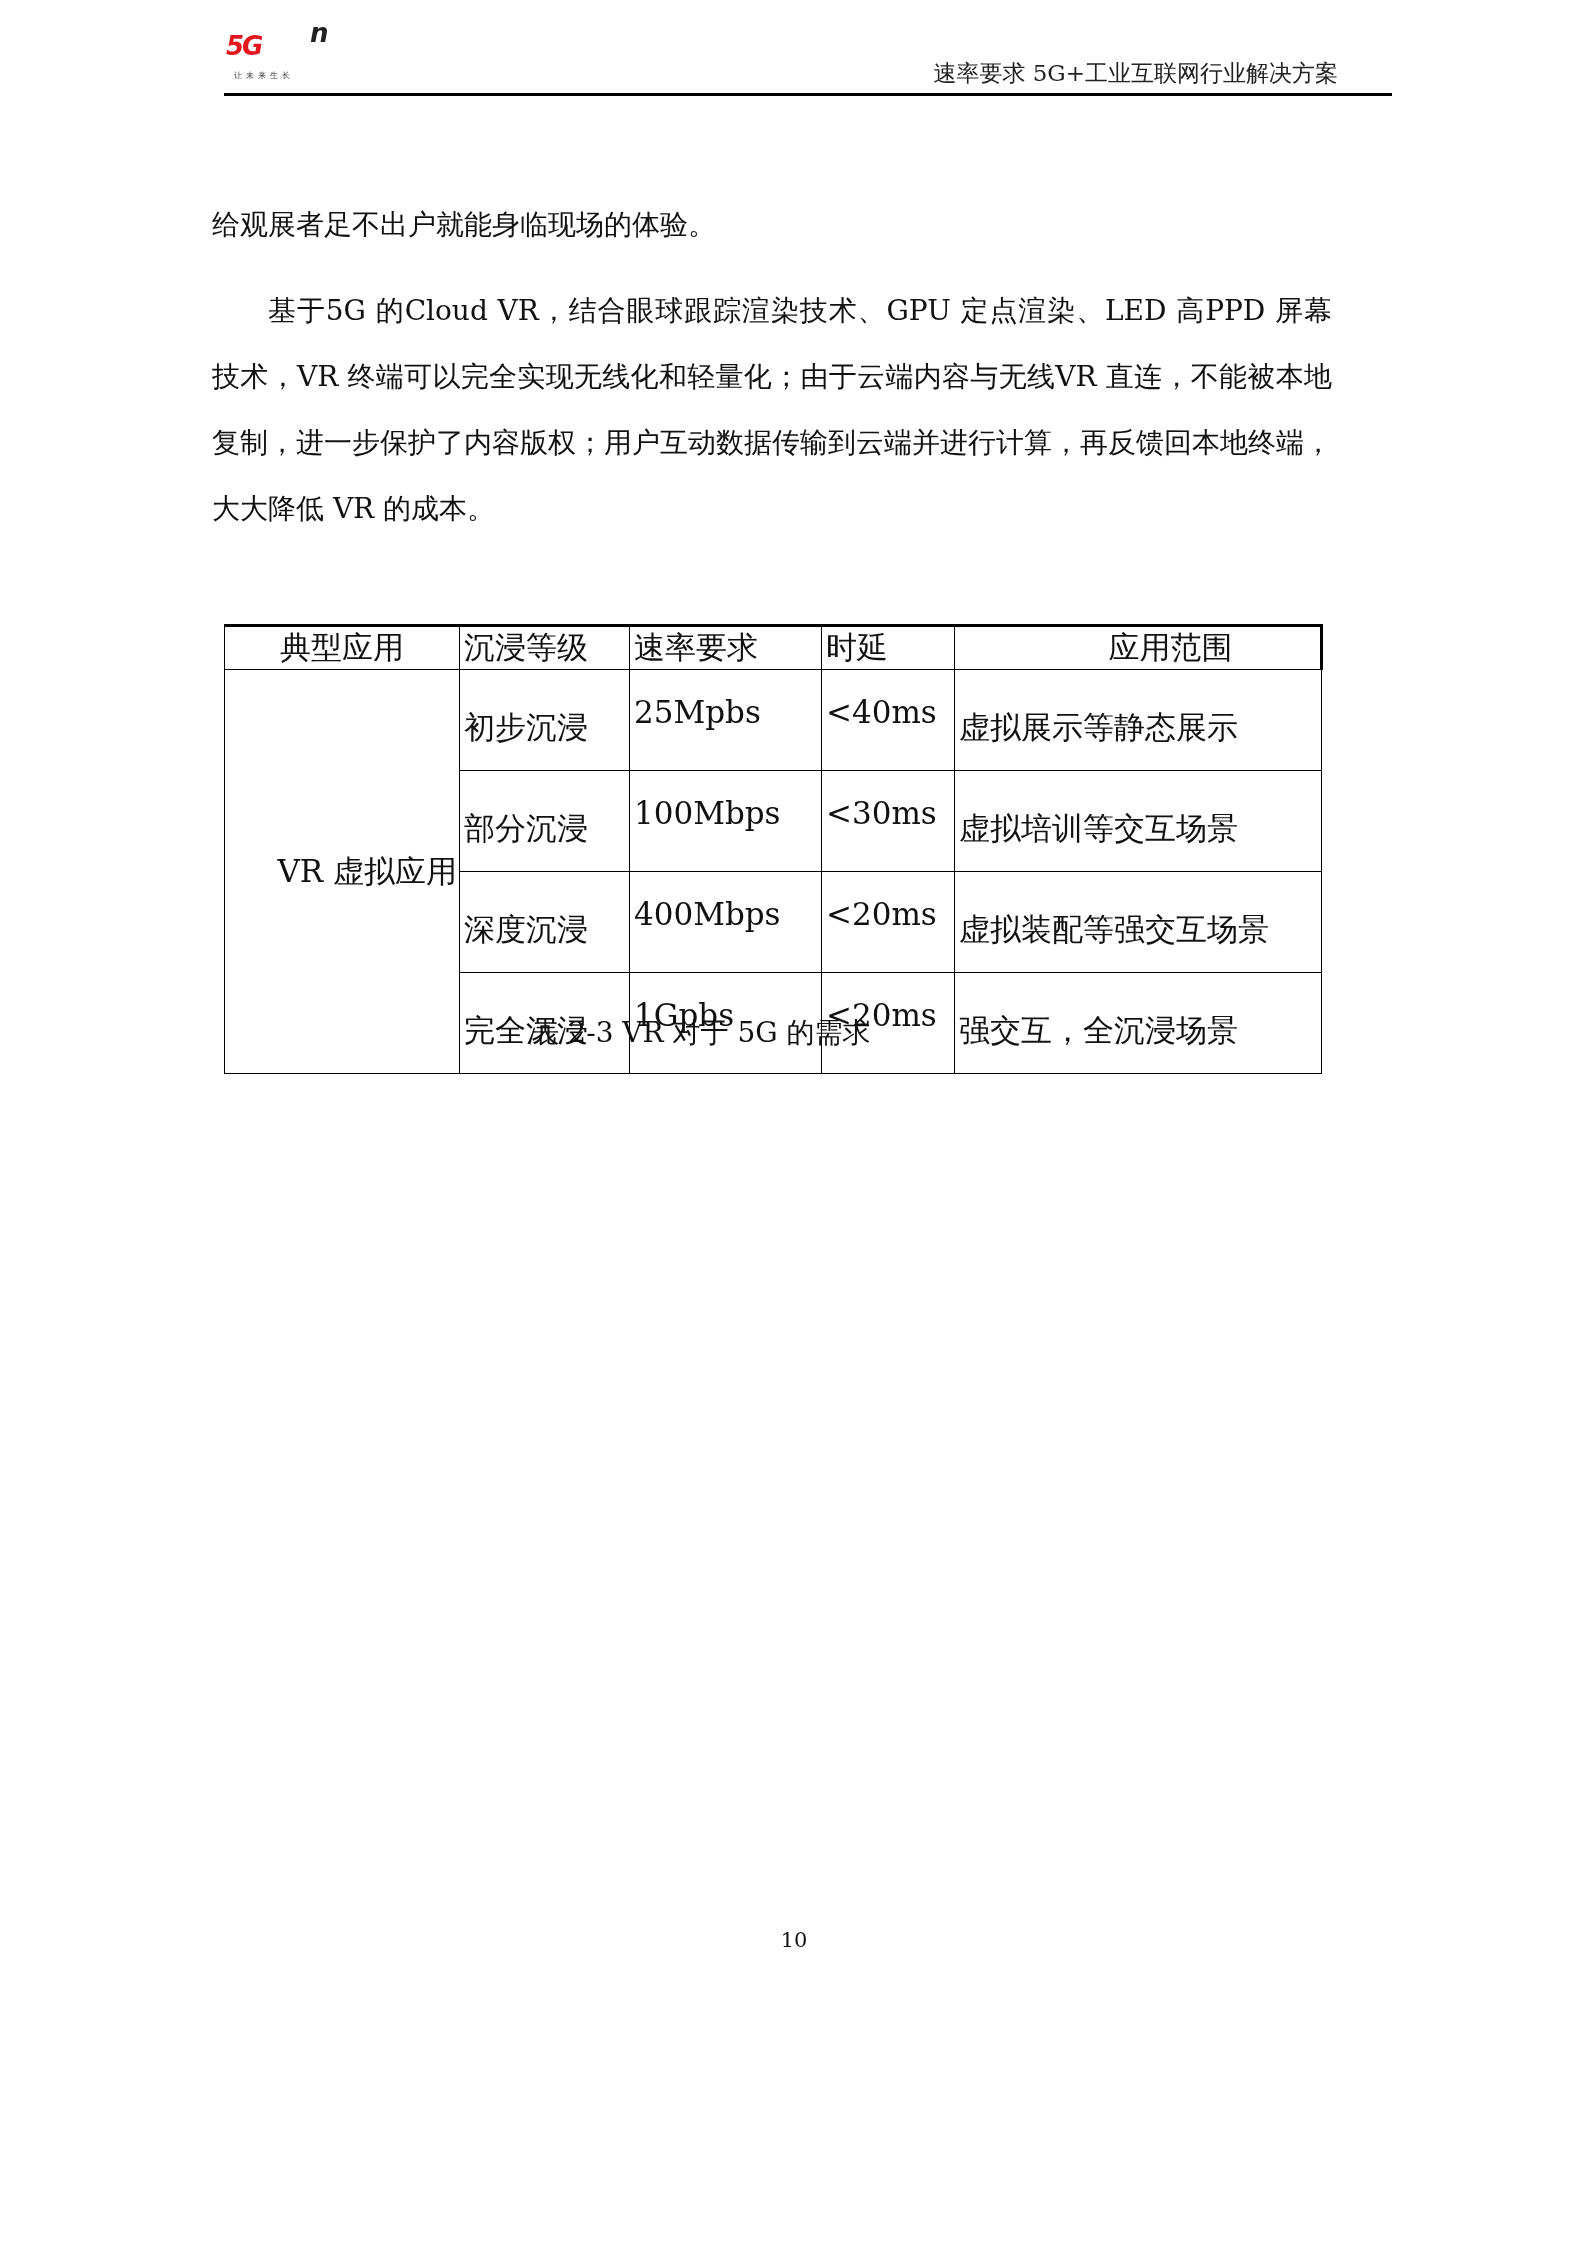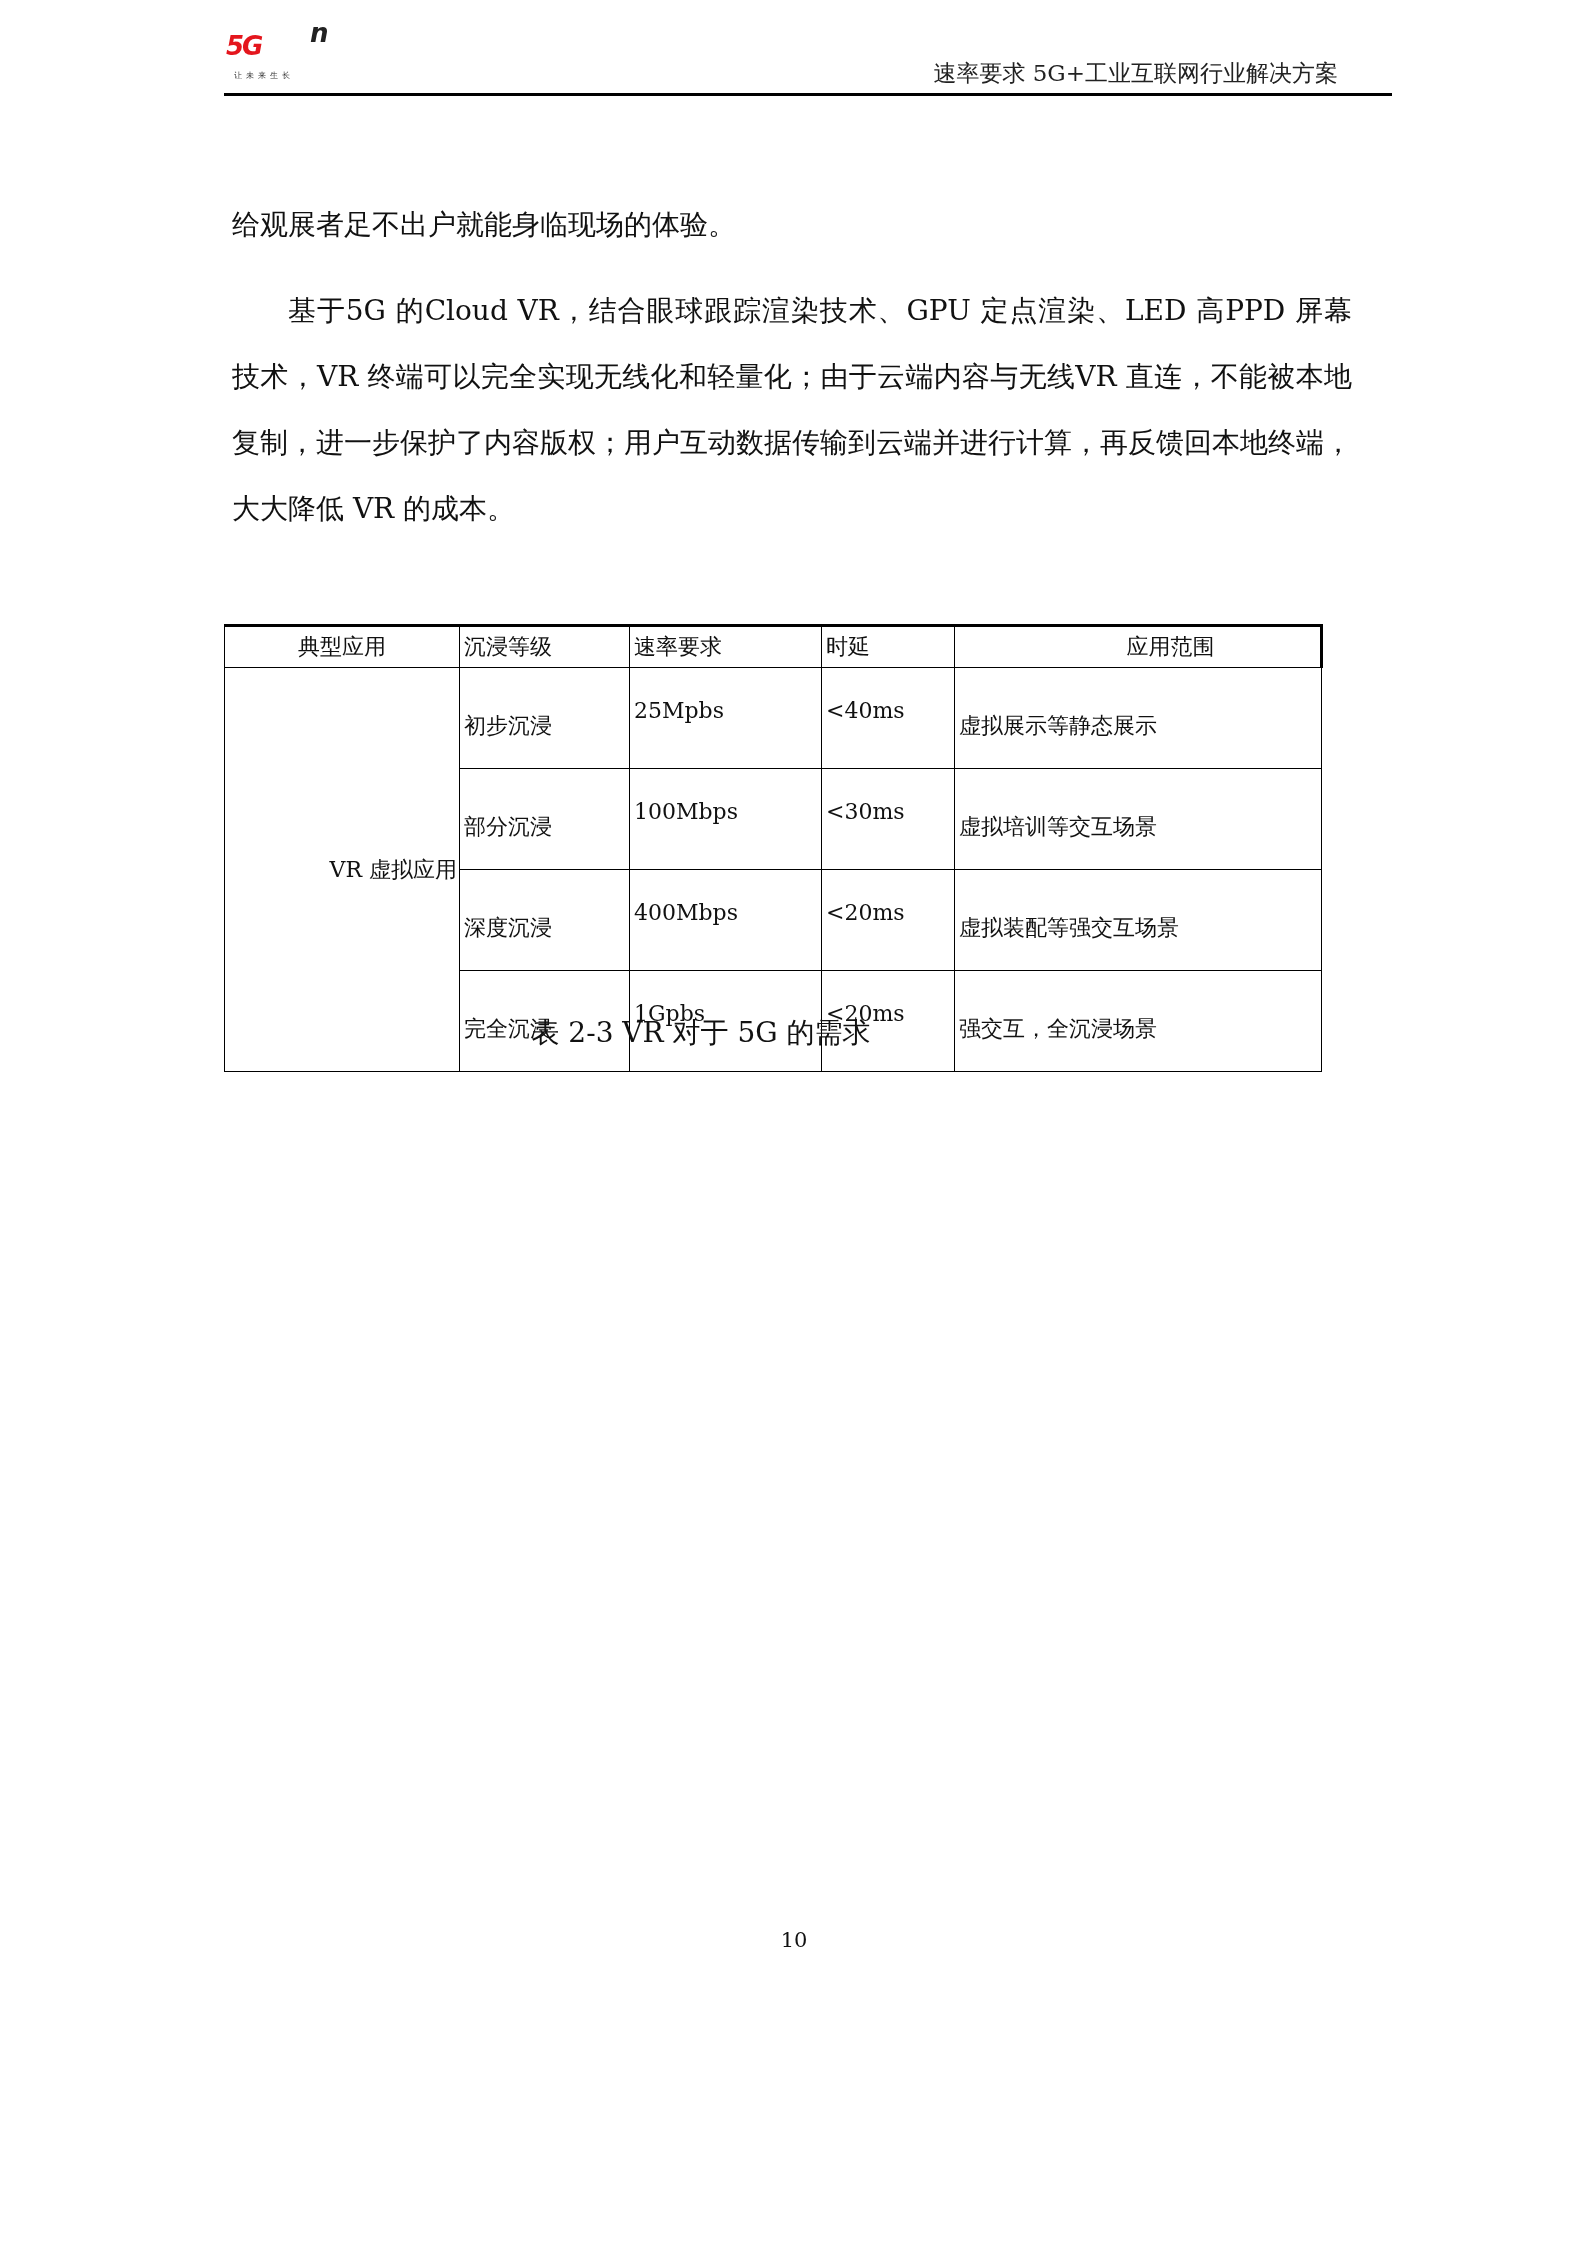--- a/index.html
+++ b/index.html
@@ -7,24 +7,24 @@
          font-family: "DejaVu Serif", "Liberation Serif", serif; color: #111; }
   .logo { position: absolute; left: 226px; top: 26px; width: 120px; height: 60px; }
   .logo-5g { position: absolute; left: 0; top: 0; font-family: "DejaVu Sans", "Liberation Sans", sans-serif;
              font-weight: bold; font-style: italic; font-size: 26px; color: #e4161d; letter-spacing: -2px; line-height: 40px; }
   .logo-n { position: absolute; left: 84px; top: -6px; font-family: "DejaVu Sans", "Liberation Sans", sans-serif;
             font-weight: bold; font-style: italic; font-size: 26px; color: #222; line-height: 26px; }
   .logo-tag { position: absolute; left: 8px; top: 44px; font-family: "DejaVu Sans", "Liberation Sans", sans-serif;
               font-size: 8px; color: #333; letter-spacing: 4px; white-space: nowrap; }
   .header-title { position: absolute; right: 250px; top: 58px; font-size: 23px; color: #222; white-space: nowrap; }
   .header-rule { position: absolute; left: 224px; top: 93px; width: 1168px; height: 3px; background: #000; }
-  .para { position: absolute; left: 232px; width: 1120px; font-size: 28px; line-height: 66px; color: #111; }
+  .para { position: absolute; left: 212px; width: 1120px; font-size: 28px; line-height: 66px; color: #111; }
   .p1 { top: 192px; }
   .p2 { top: 278px; text-indent: 56px; text-align: justify; }
-  table.req { position: absolute; left: 224px; top: 624px; width: 1099px; border-collapse: collapse; font-size: 22px; color: #111; }
+  table.req { position: absolute; left: 224px; top: 624px; width: 1099px; border-collapse: collapse; font-size: 31px; color: #111; }
   table.req td, table.req th { border: 1.5px solid #000; padding: 0 4px; vertical-align: middle; font-weight: normal; text-align: left; }
   table.req thead th { height: 40px; border-top: 3px solid #000; }
   table.req thead th:last-child { border-right: 3px solid #000; text-align: center; padding-left: 70px; }
   table.req thead th:first-child { text-align: center; }
   table.req tbody td { height: 84px; }
   table.req tbody td.val { vertical-align: middle; padding-bottom: 16px; }
   table.req tbody td.lbl { padding-top: 16px; }
   td.merged { text-align: right !important; padding-right: 2px !important; }
   .col1 { width: 226px; } .col2 { width: 161px; } .col3 { width: 183px; } .col4 { width: 124px; }
   .caption { position: absolute; left: 0; width: 1416px; top: 1014px; text-align: center; font-size: 28px; padding-right: 14px; box-sizing: border-box; }

